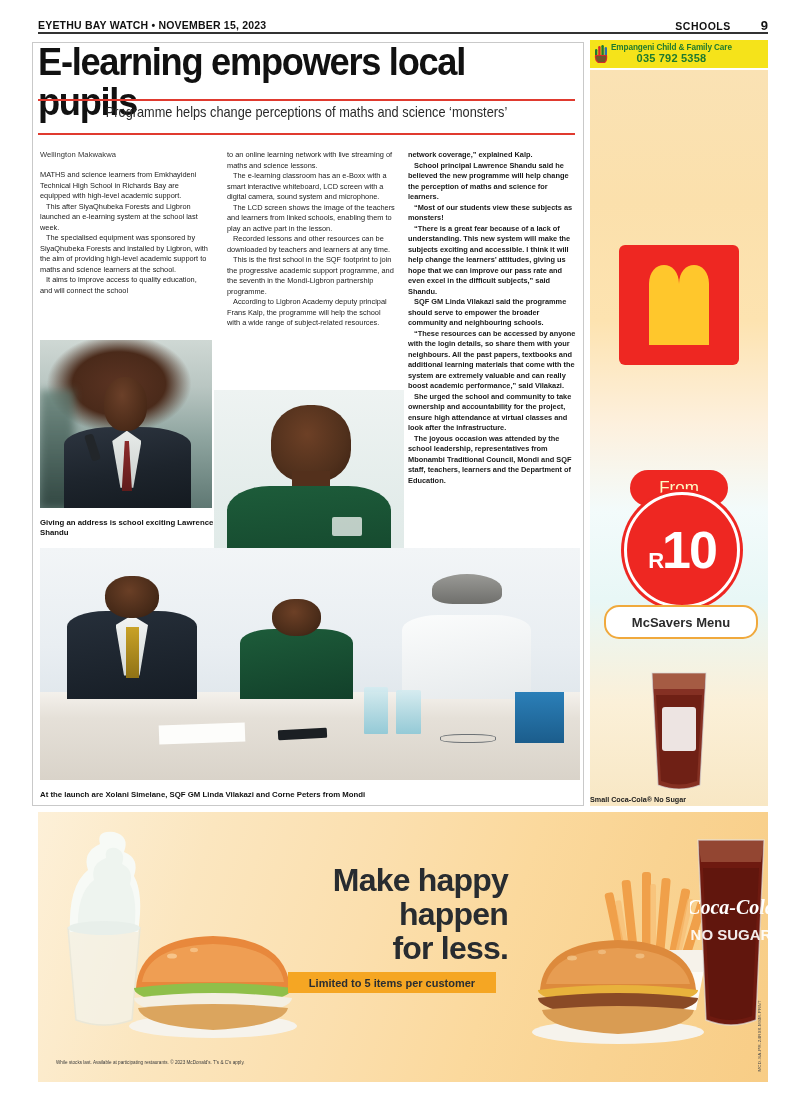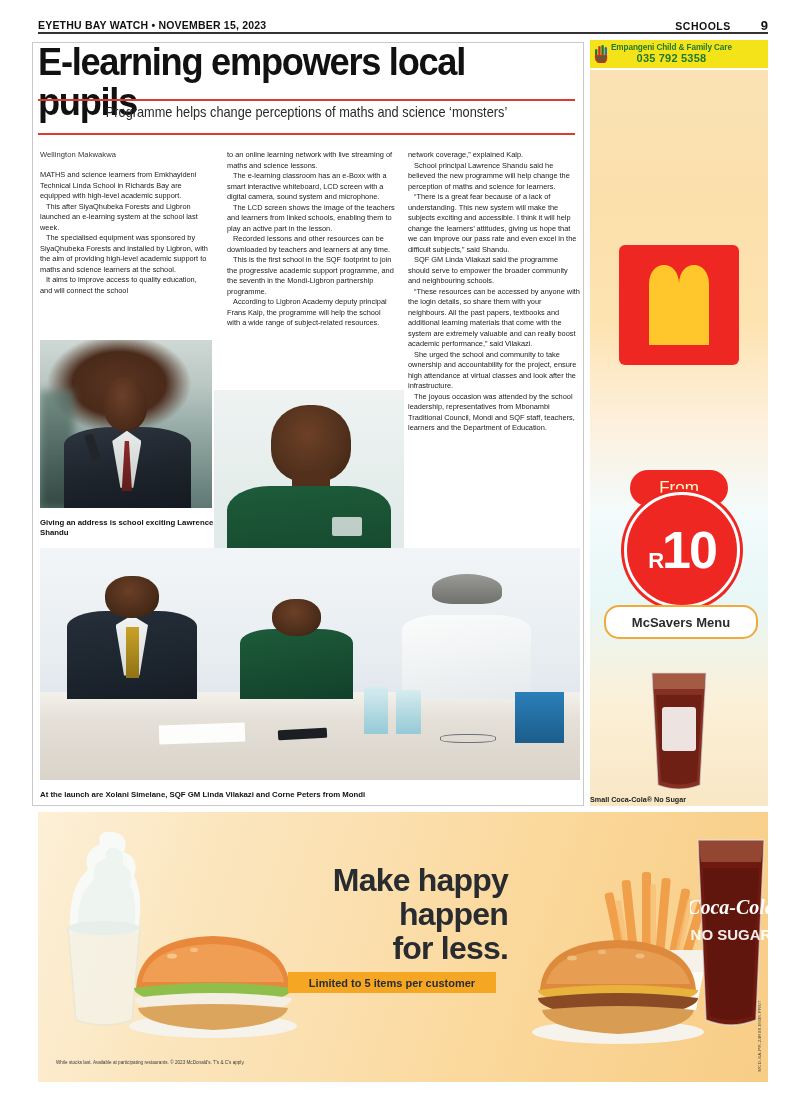--- a/index.html
+++ b/index.html
@@ -76,21 +76,21 @@
     font-size: 7.4px;
     line-height: 1.42;
     color: #1a1a1a;
     text-align: left;
     letter-spacing: -0.01px;
   }
   .col p { margin: 0; text-indent: 6px; }
   .col p.first { text-indent: 0; }
   .col1 { left: 40px; top: 170px; width: 168px; }
   .col2 { left: 227px; top: 150px; width: 168px; }
-  .col3 { left: 408px; top: 150px; width: 172px; }
+  .col3 { left: 408px; top: 150px; width: 172px; font-weight: bold; }
   .col2-narrow {
     text-align: right;
   }
 
   
   .photo {
     position: absolute;
     overflow: hidden;
   }
   .photo-caption {
@@ -386,39 +386,40 @@
 <div class="article-box"></div>
 
 <div class="headline">E-learning empowers local pupils</div>
 <div class="kicker-rule-top"></div>
 <div class="kicker">Programme helps change perceptions of maths and science ‘monsters’</div>
 <div class="kicker-rule-bot"></div>
 
 <div class="byline">Wellington Makwakwa</div>
 
 <div class="col col1">
-  <p class="first">MATHS and science learners from Emkhayideni Technical Linda School in Richards Bay are equipped with high-level academic support.</p>
+  <p class="first">MATHS and science learners from Emkhayideni Technical High School in Richards Bay are equipped with high-level academic support.</p>
   <p>This after SiyaQhubeka Forests and Ligbron launched an e-learning system at the school last week.</p>
   <p>The specialised equipment was sponsored by SiyaQhubeka Forests and installed by Ligbron, with the aim of providing high-level academic support to maths and science learners at the school.</p>
   <p>It aims to improve access to quality education, and will connect the school</p>
 </div>
 
 <div class="col col2">
   <p class="first">to an online learning network with live streaming of maths and science lessons.</p>
   <p>The e-learning classroom has an e-Boxx with a smart interactive whiteboard, LCD screen with a digital camera, sound system and microphone.</p>
   <p>The LCD screen shows the image of the teachers and learners from linked schools, enabling them to play an active part in the lesson.</p>
   <p>Recorded lessons and other resources can be downloaded by teachers and learners at any time.</p>
   <p>This is the first school in the SQF footprint to join the progressive academic support programme, and the seventh in the Mondi-Ligbron partnership programme.</p>
   <p>According to Ligbron Academy deputy principal Frans Kalp, the programme will help the school with a wide range of subject-related resources.</p>
 </div>
 <div class="col col2-narrow" style="left:227px; top:398px; width:168px;">“We will be broadcasting maths and science classes from our school in Ermelo to Emkhayideni Technical High School via direct satelite link, so we are not reliant on any outside service providers for</div>
 
 <div class="col col3">
   <p class="first">network coverage,” explained Kalp.</p>
   <p>School principal Lawrence Shandu said he believed the new programme will help change the perception of maths and science for learners.</p>
+  <p>“Most of our students view these subjects as monsters!</p>
   <p>“There is a great fear because of a lack of understanding. This new system will make the subjects exciting and accessible. I think it will help change the learners’ attitudes, giving us hope that we can improve our pass rate and even excel in the difficult subjects,” said Shandu.</p>
   <p>SQF GM Linda Vilakazi said the programme should serve to empower the broader community and neighbouring schools.</p>
   <p>“These resources can be accessed by anyone with the login details, so share them with your neighbours. All the past papers, textbooks and additional learning materials that come with the system are extremely valuable and can really boost academic performance,” said Vilakazi.</p>
   <p>She urged the school and community to take ownership and accountability for the project, ensure high attendance at virtual classes and look after the infrastructure.</p>
   <p>The joyous occasion was attended by the school leadership, representatives from Mbonambi Traditional Council, Mondi and SQF staff, teachers, learners and the Department of Education.</p>
 </div>
 
 <div class="photo photo1">
   <div class="p1-blur-l"></div>
   <div class="p1-suit"></div>

